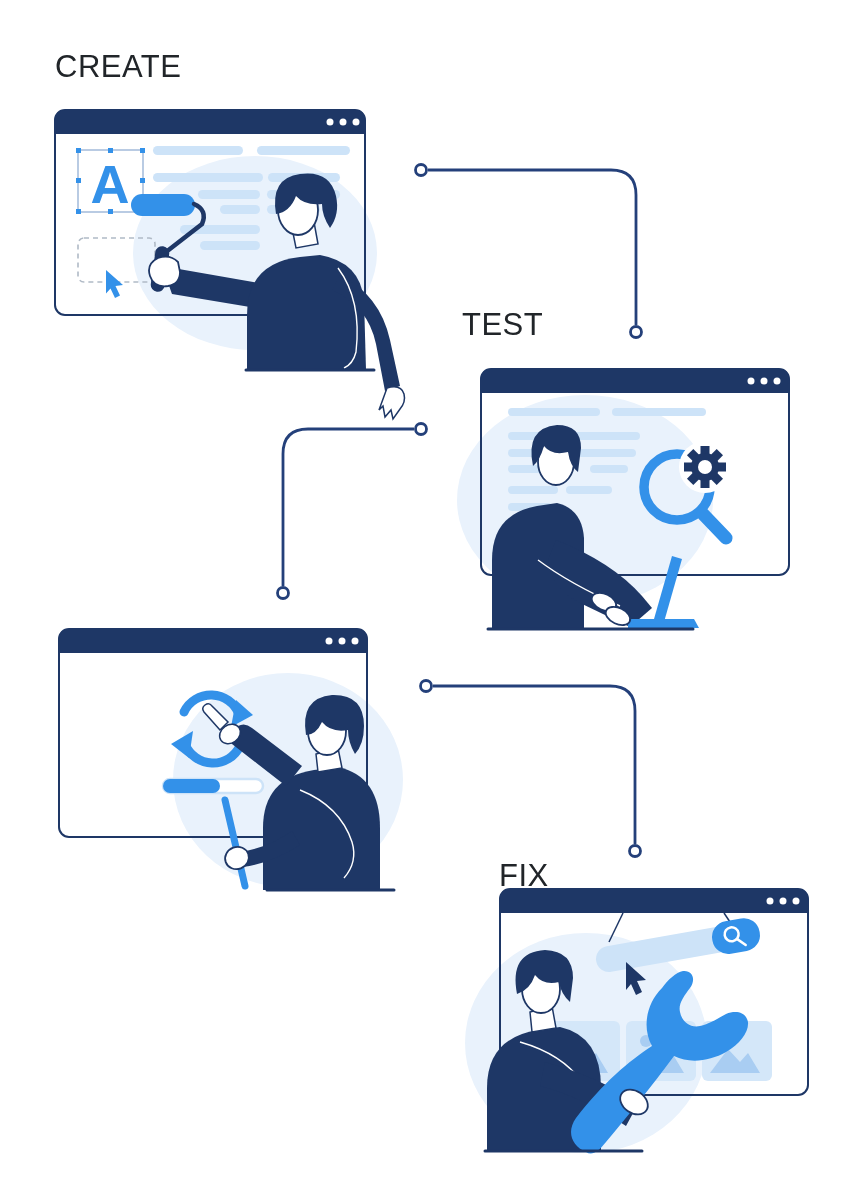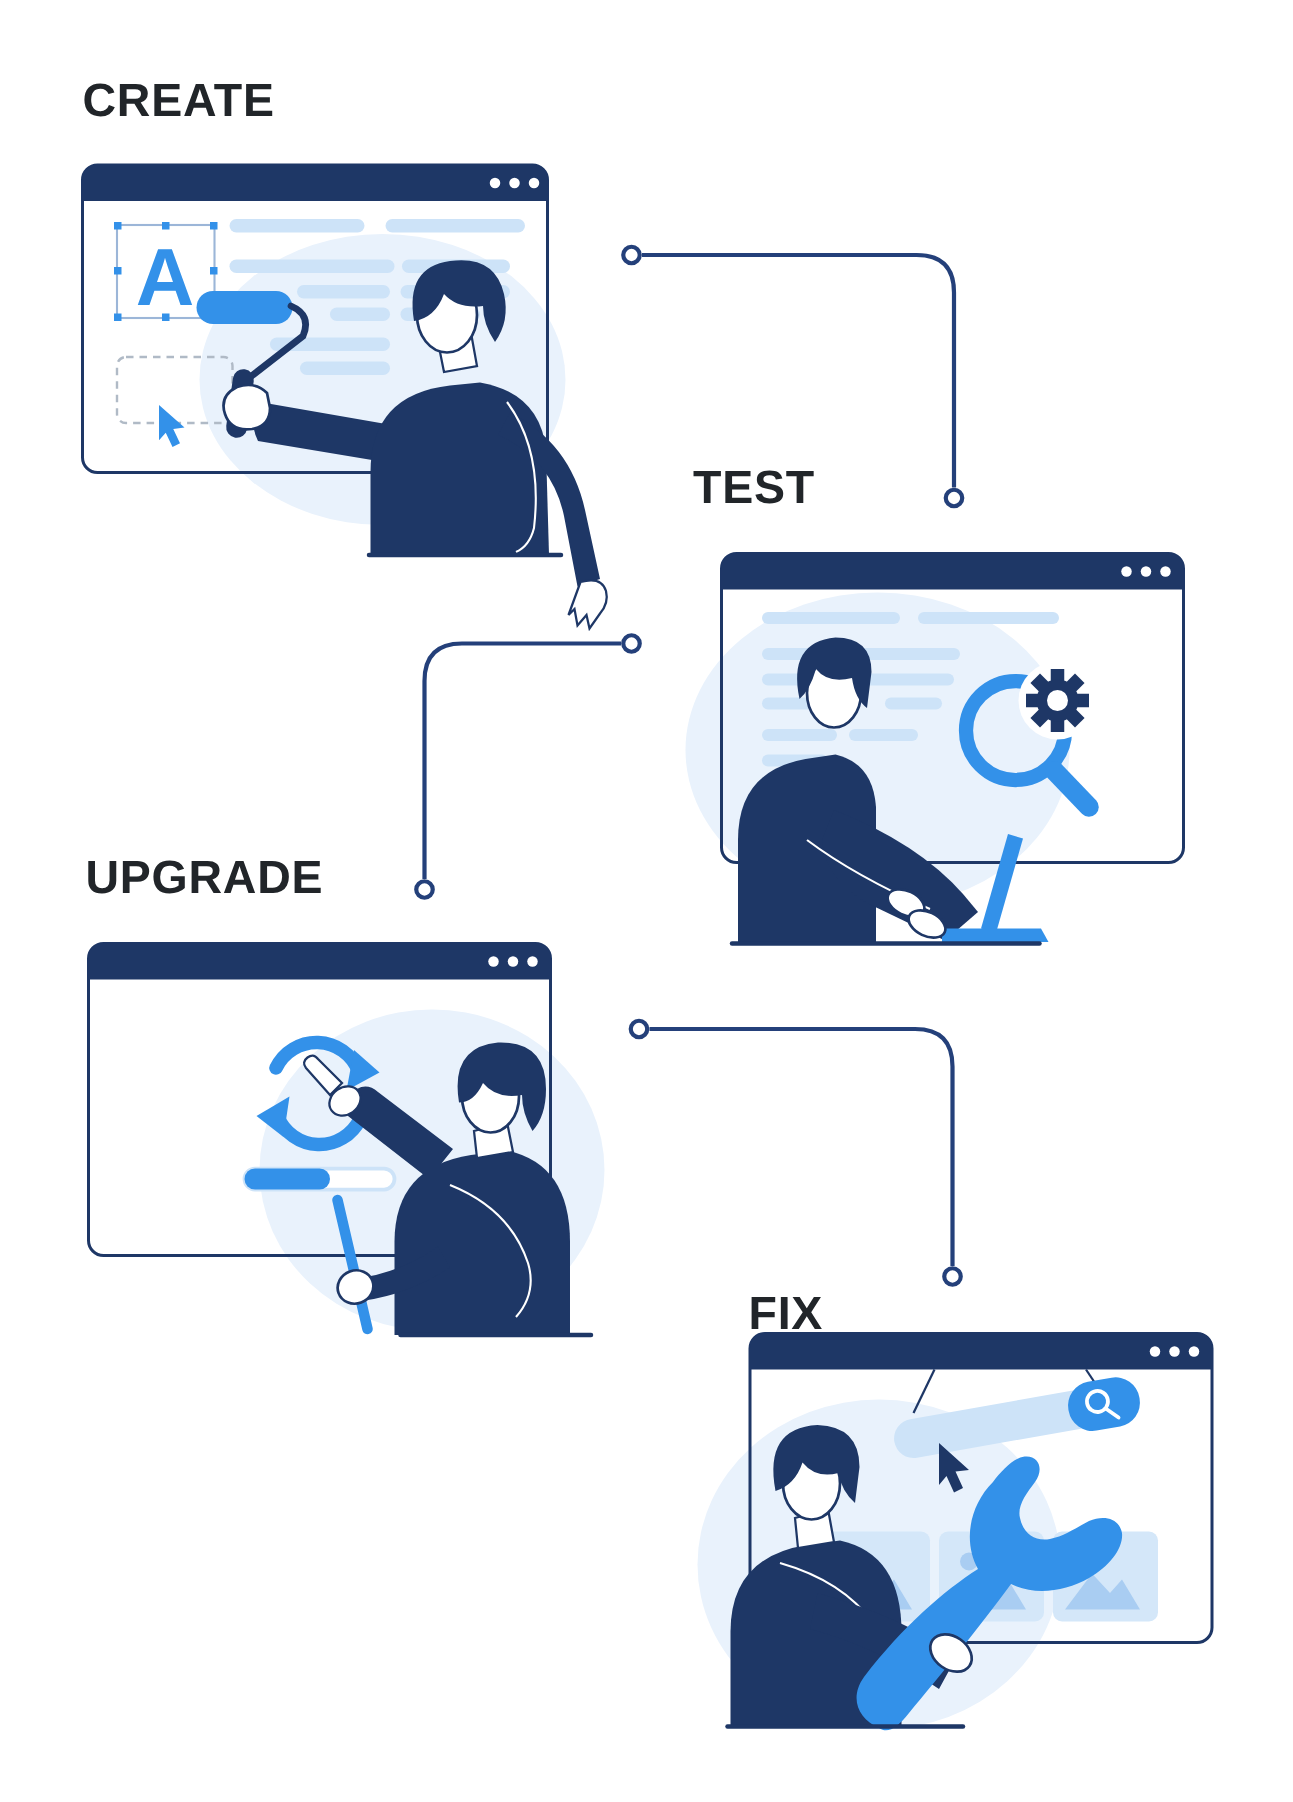--- a/index.html
+++ b/index.html
@@ -4,21 +4,21 @@
 <style>
   :root{
     --navy:#1e3766; --blue:#3391e9; --light-blue:#cde3f8; --card-blue:#d4e7f9;
     --glyph-blue:#a9cdf2; --pale-blue:#e9f2fc; --heading-text:#212529;
     --connector:#24407a; --dashed-gray:#b0bac6; --frame-blue:#9cb6d8; --white:#ffffff;
   }
   html,body{margin:0;padding:0;background:#fff;}
   .canvas{position:relative;width:862px;height:1201px;background:var(--white);
           font-family:"Liberation Sans",sans-serif;overflow:hidden;}
   .art{position:absolute;left:0;top:0;}
-  .heading{position:absolute;font-size:31px;font-weight:700;letter-spacing:.5px;
+  .heading{position:absolute;font-size:31px;font-weight:400;letter-spacing:.5px;
            color:var(--heading-text);line-height:1;}
   #h-create{left:55px;top:51px;}
   #h-test{left:462px;top:309px;}
   #h-upgrade{left:57px;top:569px;}
   #h-fix{left:499px;top:860px;}
   
   .f-navy{fill:var(--navy);} .f-blue{fill:var(--blue);} .f-light{fill:var(--light-blue);}
   .f-card{fill:var(--card-blue);} .f-glyph{fill:var(--glyph-blue);} .f-pale{fill:var(--pale-blue);}
   .f-white{fill:#fff;} .nf{fill:none;}
   .s-navy{stroke:var(--navy);} .s-blue{stroke:var(--blue);} .s-conn{stroke:var(--connector);}
@@ -26,21 +26,20 @@
   .s-frame{stroke:var(--frame-blue);}
   .letterA{font-family:"Liberation Sans",sans-serif;font-size:54px;font-weight:700;}
 </style>
 </head>
 <body>
 
 <div class="canvas">
 
   <div class="heading" id="h-create">CREATE</div>
   <div class="heading" id="h-test">TEST</div>
-  <div class="heading" id="h-upgrade">UPGRADE</div>
   <div class="heading" id="h-fix">FIX</div>
 
   <svg class="art" width="862" height="1201" viewBox="0 0 862 1201">
 
     <g>
       <path class="nf s-conn" stroke-width="2.8" d="M428,170 H611 Q636,170 636,195 V325"></path>
       <circle class="f-white s-conn" stroke-width="2.8" cx="421" cy="170" r="5.5"></circle>
       <circle class="f-white s-conn" stroke-width="2.8" cx="636" cy="332" r="5.5"></circle>
     </g>
     <g>

